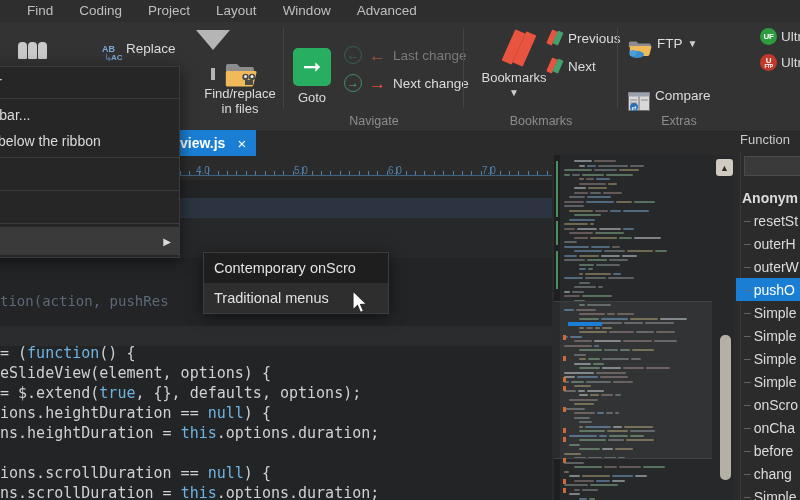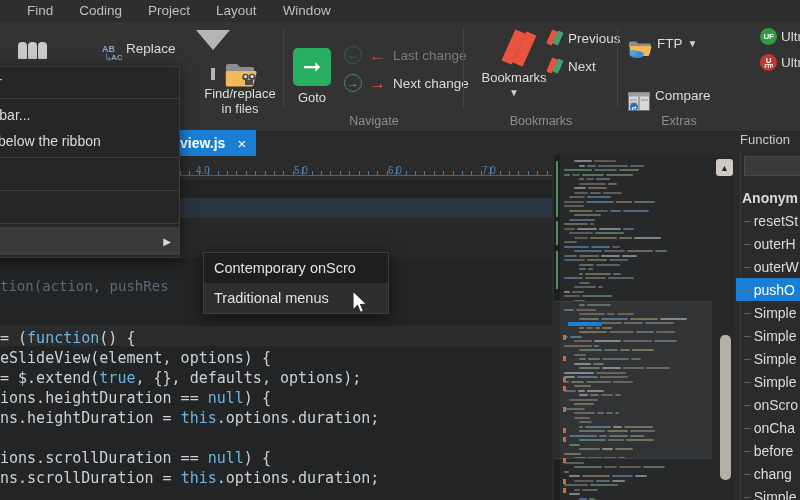--- a/index.html
+++ b/index.html
@@ -98,21 +98,21 @@
   .ruler .rl { position:absolute; top:7px; }
   .ruler .tick { position:absolute; bottom:5px; width:1px; background:#4f7fa8; }
   .ruler .baseline{position:absolute;left:0;right:0;bottom:4px;height:1px;background:#3d6380;}
 
   .editor {
     position:absolute; left:0; top:180px; width:552px; height:320px;
     background:#222426; overflow:hidden;
   }
   .codeline {
     position:absolute; left:0; white-space:pre; font-family:"DejaVu Sans Mono", monospace;
-    font-size:15px; line-height:20px; color:#cfd2d4;
+    font-size:15px; line-height:20px; color:#cfd2d4;margin-top:15px;
   }
   .hl-line { position:absolute; left:0; width:552px; height:20px; background:#2b3440; }
   .cur-line { position:absolute; left:0; width:552px; height:20px; background:#2a2c2e; }
   .kw { color:#6fb3e0; }
   .pn { color:#cfd2d4; }
 
   
   .minimap {
     position:absolute; left:554px; top:155px; width:180px; height:345px;
     background:#262829; overflow:hidden;
@@ -186,20 +186,21 @@
 <body>
 
 <div id="app">
 
   <div class="menubar">
     <div class="mi">Find</div>
     <div class="mi">Coding</div>
     <div class="mi">Project</div>
     <div class="mi">Layout</div>
     <div class="mi">Window</div>
+    <div class="mi">Advanced</div>
   </div>
 
   <div class="ribbon">
 
     <div class="rgroup" style="left:0; width:284px;">
       <div class="rbtn" style="left:18px; top:8px;">
         <span class="ico people">
             <span></span>
             <span></span>
             <span></span>

